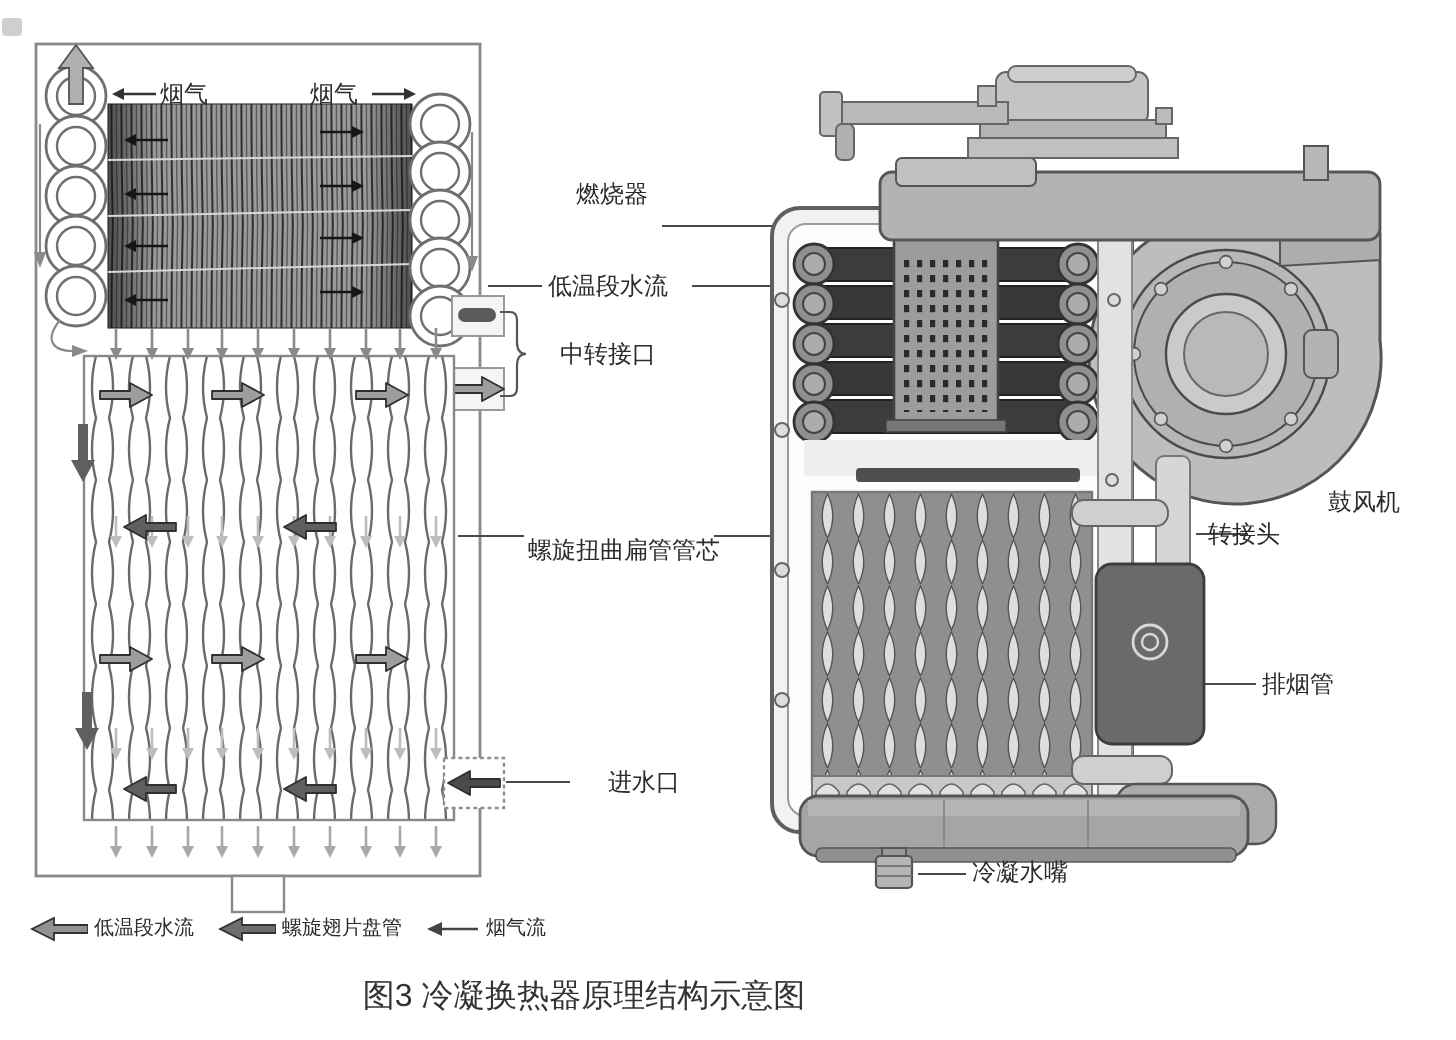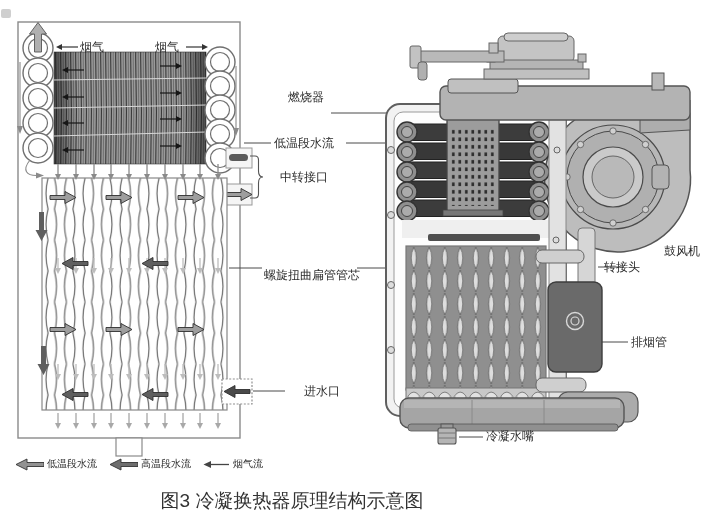--- a/index.html
+++ b/index.html
@@ -3,21 +3,21 @@
 <meta charset="utf-8">
 <style>
   html,body{margin:0;padding:0;background:#fff;}
   body{font-family:"Liberation Sans","DejaVu Sans",sans-serif;}
   .canvas{position:relative;width:728px;height:520px;background:#fff;overflow:hidden;}
   .canvas svg.diagram{position:absolute;left:0;top:0;}
   .lbl{position:absolute;white-space:nowrap;font-size:12px;color:#2b2b2b;line-height:14px;}
   .legend{position:absolute;left:14px;top:457px;display:flex;align-items:center;gap:11px;font-size:10px;color:#2b2b2b;}
   .legend .item{display:flex;align-items:center;gap:3px;}
   .legend svg{display:block;}
-  .caption{position:absolute;left:0;top:488px;width:584px;text-align:center;font-size:19px;color:#333;}
+  .caption{position:absolute;left:0;top:488px;width:584px;text-align:center;font-size:16px;color:#333;}
 </style>
 </head>
 <body>
 
 <div class="canvas">
 
 <svg class="diagram" width="728" height="520" viewBox="0 0 728 520">
   <defs>
 
     <pattern id="finPat" width="5" height="112" patternUnits="userSpaceOnUse">
@@ -383,21 +383,21 @@
   <div class="item">
     <svg width="30" height="13">
       <polygon points="30,4.5 13,4.5 13,1 2,6.5 13,12 13,8.5 30,8.5" stroke="#333" stroke-width="0.9" fill="#929292"></polygon>
     </svg>
     <span>低温段水流</span>
   </div>
   <div class="item">
     <svg width="30" height="13">
       <polygon points="30,4.5 13,4.5 13,1 2,6.5 13,12 13,8.5 30,8.5" stroke="#333" stroke-width="0.9" fill="#6e6e6e"></polygon>
     </svg>
-    <span>高温段水流</span>
+    <span>螺旋翅片盘管</span>
   </div>
   <div class="item">
     <svg width="28" height="13">
       <line x1="27" y1="6.5" x2="8" y2="6.5" stroke="#444" stroke-width="1.3"></line>
       <polygon points="9,3 9,10 1.5,6.5" fill="#444444"></polygon>
     </svg>
     <span>烟气流</span>
   </div>
 </div>
 

